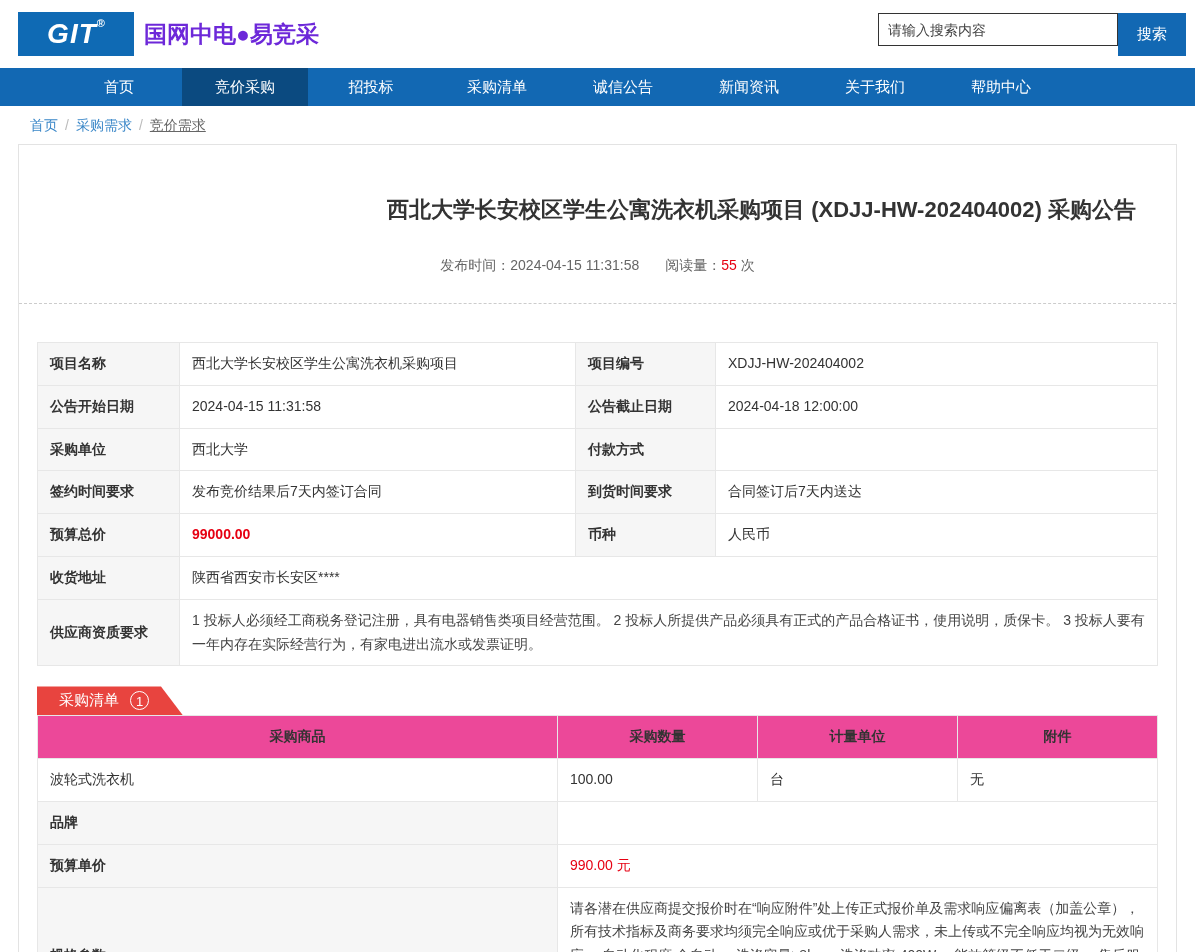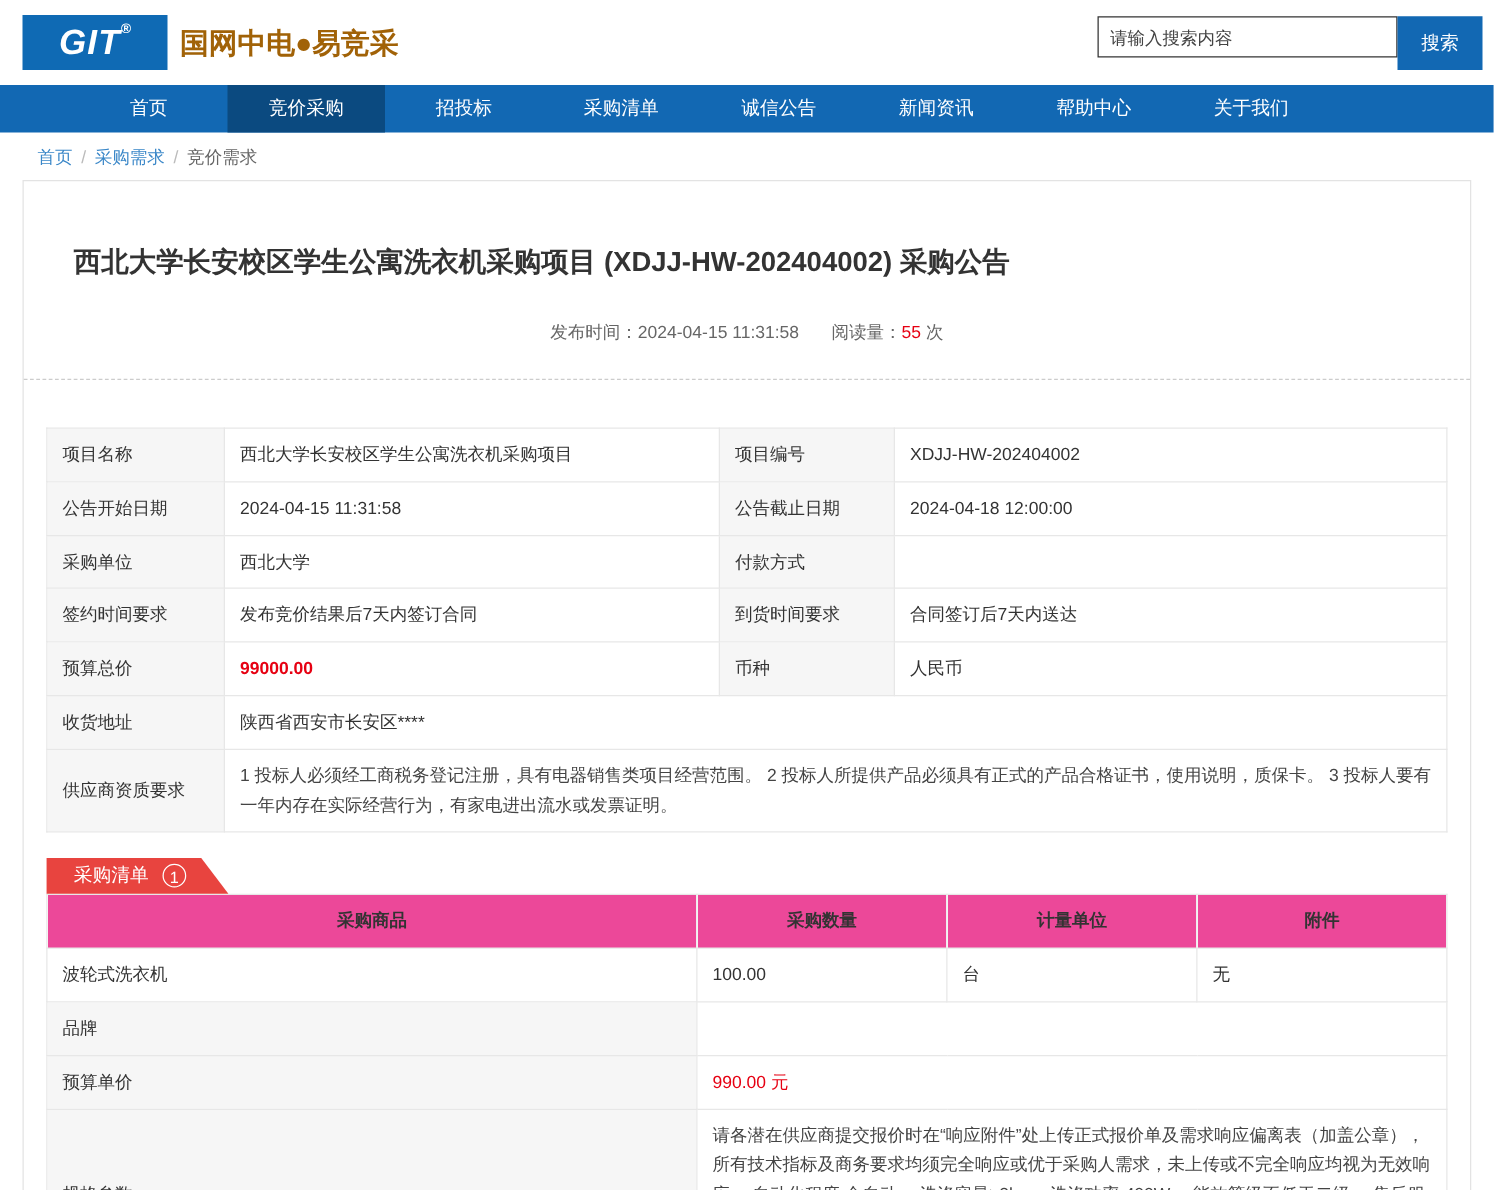--- a/index.html
+++ b/index.html
@@ -9,49 +9,49 @@
     background: #fff; color: #333;
     font-family: "Liberation Sans", "DejaVu Sans", sans-serif;
     font-size: 14px;
   }
   
   .topbar { height: 68px; display: flex; align-items: center; padding-left: 18px; position: relative; }
   .logo { width: 116px; height: 44px; background: #0f6ab4; color: #fff; display: flex;
           align-items: flex-start; justify-content: center; cursor: pointer; }
   .logo-text { font-style: italic; font-weight: bold; font-size: 28px; line-height: 44px; letter-spacing: 1px; }
   .logo-reg { font-size: 11px; font-weight: bold; margin-top: 5px; }
-  .site-name { margin-left: 10px; font-size: 23px; font-weight: bold; color: #a16207; }
+  .site-name { margin-left: 10px; font-size: 23px; font-weight: bold; color: #6d28d9; }
   .search { position: absolute; right: 9px; top: 13px; display: flex; align-items: stretch; }
   .search-input { width: 240px; height: 33px; border: 1px solid #333; padding: 0 9px; font-size: 14px;
                   color: #0f766e; outline: none; font-family: inherit; }
   .search-input::placeholder { color: #444; }
   .search-btn { width: 68px; height: 43px; background: #1268b3; color: #fff; border: none;
                 font-size: 15px; cursor: pointer; font-family: inherit; }
   
   .nav { background: #1268b3; height: 38px; display: flex; padding-left: 56px; }
   .nav-item { width: 126px; line-height: 38px; text-align: center; color: #fff; font-size: 15px; cursor: pointer; }
   .nav-item.active { background: #0b4a80; }
   
   .breadcrumb { padding: 11px 0 9px 30px; font-size: 14px; color: #666; }
   .breadcrumb a { color: #3a87c8; text-decoration: none; cursor: pointer; }
   .crumb-sep { color: #bbb; margin: 0 7px; }
-  .crumb-current { color: #666; }
+  .crumb-current { color: #666; text-decoration: underline; }
   
   .card { margin: 0 18px; border: 1px solid #e3e3e3; background: #fff; }
-  .doc-title { text-align: left; font-size: 22px; font-weight: bold; color: #333; margin: 50px 40px 0; }
+  .doc-title { text-align: right; font-size: 22px; font-weight: bold; color: #333; margin: 50px 40px 0; }
   .pubinfo { text-align: center; color: #666; font-size: 14px; margin-top: 32px; padding-bottom: 28px;
              border-bottom: 1px dashed #ccc; }
   .pubinfo .views-block { margin-left: 26px; }
   .red { color: #e60012; }
   .bold { font-weight: bold; }
   
   table.grid { width: calc(100% - 36px); margin: 38px 18px 0; border-collapse: collapse; font-size: 14px; table-layout: fixed; }
   table.grid td, table.grid th { border: 1px solid #e7e7e7; padding: 9px 12px; vertical-align: middle;
                                  line-height: 1.7; text-align: left; overflow: hidden; }
-  td.lbl { background: #f6f6f6; font-weight: normal; color: #333; }
+  td.lbl { background: #f6f6f6; font-weight: bold; color: #333; }
   .longtext { color: #444; line-height: 1.8; }
   
   .badge-row { margin: 20px 18px 0; }
   .badge-tab { display: inline-flex; align-items: center; gap: 11px; background: #e8443f; color: #ffffff;
                font-size: 15px; height: 29px; padding: 0 34px 0 22px;
                clip-path: polygon(0 0, calc(100% - 22px) 0, 100% 100%, 0 100%); }
   .badge-count { display: inline-block; width: 19px; height: 19px; border: 1px solid #fff; border-radius: 50%;
                  line-height: 19px; text-align: center; font-size: 13px; }
   table.list { margin-top: 0; }
   table.list th { background: #ec4899; font-weight: bold; text-align: center; }
@@ -71,22 +71,22 @@
   </div>
 </header>
 
 <nav class="nav">
   <div class="nav-item">首页</div>
   <div class="nav-item active">竞价采购</div>
   <div class="nav-item">招投标</div>
   <div class="nav-item">采购清单</div>
   <div class="nav-item">诚信公告</div>
   <div class="nav-item">新闻资讯</div>
+  <div class="nav-item">关于我们</div>
   <div class="nav-item">帮助中心</div>
-  <div class="nav-item">关于我们</div>
 </nav>
 
 <div class="breadcrumb">
   <a>首页</a><span class="crumb-sep">/</span><a>采购需求</a><span class="crumb-sep">/</span><span class="crumb-current">竞价需求</span>
 </div>
 
 <main class="card">
 
   <h1 class="doc-title">西北大学长安校区学生公寓洗衣机采购项目 (XDJJ-HW-202404002) 采购公告</h1>
 

